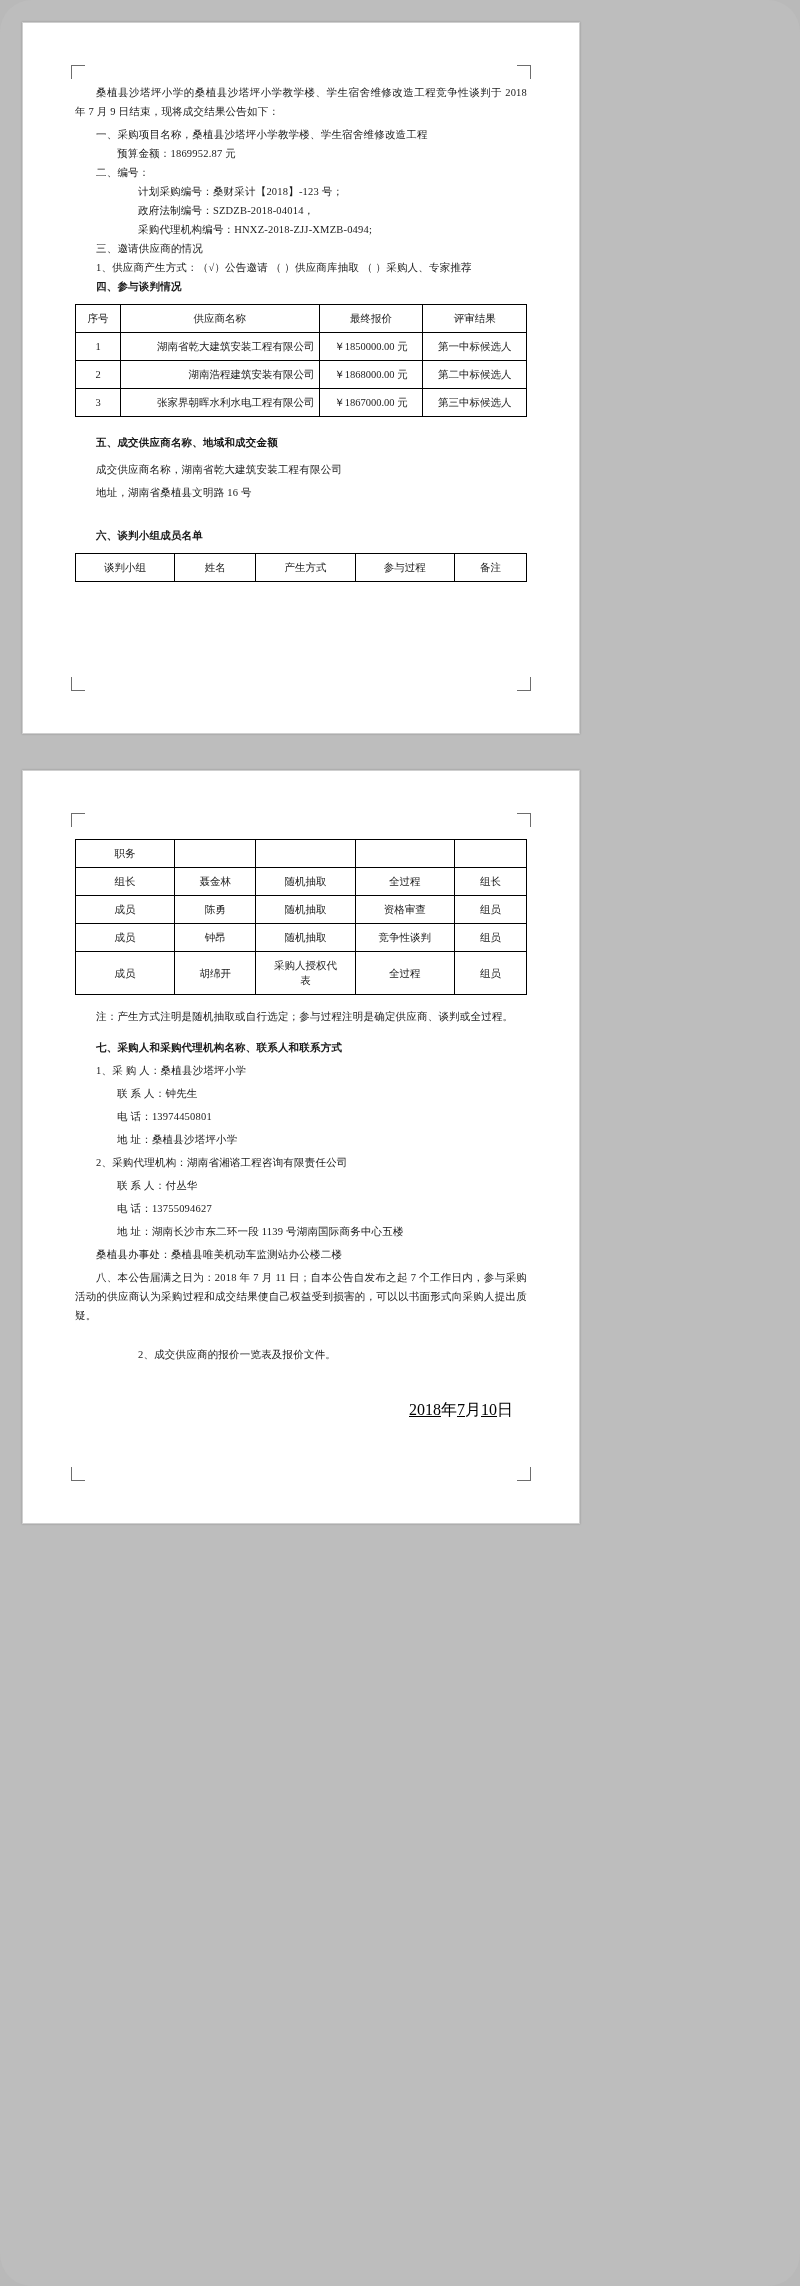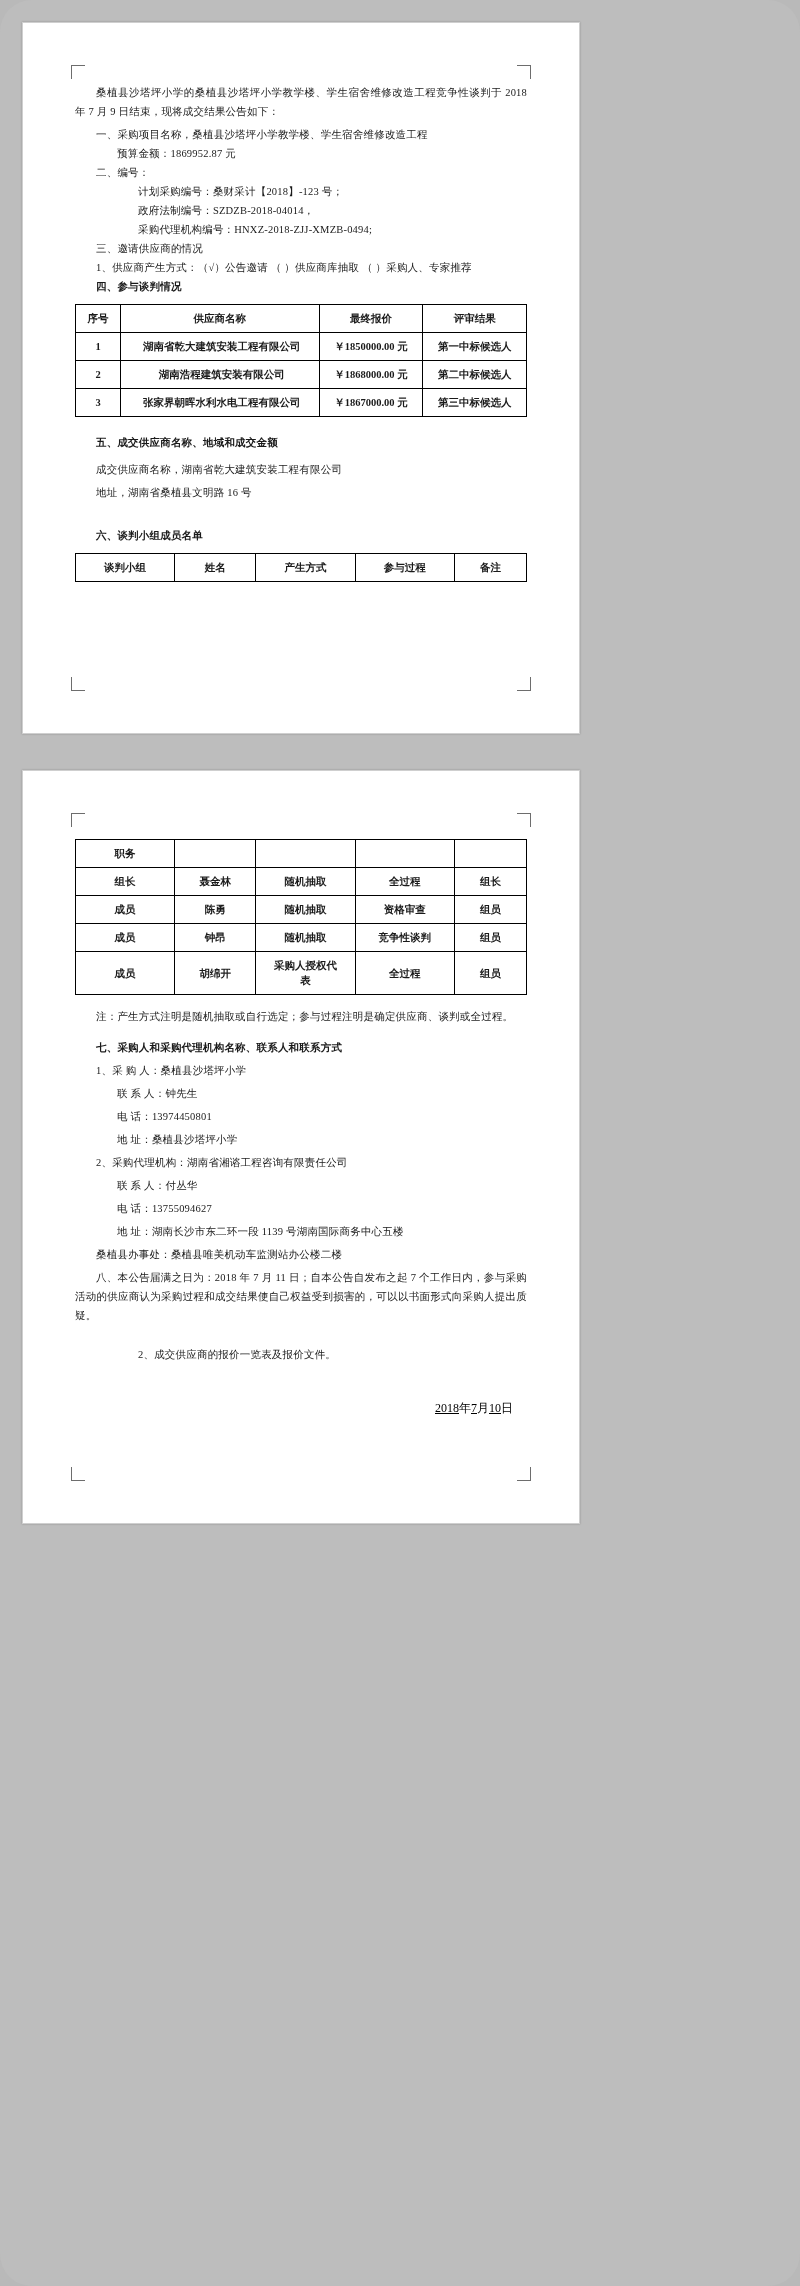--- a/index.html
+++ b/index.html
@@ -64,40 +64,40 @@
   .body-just { text-align: justify; }
 
   table.doc {
     border-collapse: collapse;
     width: 100%;
     margin: 0;
   }
   table.doc td, table.doc th {
     border: 1px solid #000;
     font-size: 10.5px;
-    font-weight: bold;
+    font-weight: normal;
     padding: 6px 4px;
     text-align: center;
     line-height: 15px;
     color: #1a1a1a;
   }
   table.doc td.left {
-    text-align: center;
+    text-align: right;
     padding-left: 8px;
   }
   .tbl-wrap { margin-top: 4px; }
   .sp4 { height: 4px; }
   .sp8 { height: 8px; }
   .sp12 { height: 12px; }
   .sp16 { height: 16px; }
   .sp20 { height: 20px; }
 
   .date-line {
     text-align: right;
-    font-size: 12px;
+    font-size: 16px;
     padding-right: 14px;
   }
   .u { text-decoration: underline; }
 </style>
 </head>
 <body>
 
 <div class="viewport">
 
   <div class="page" id="page1">

